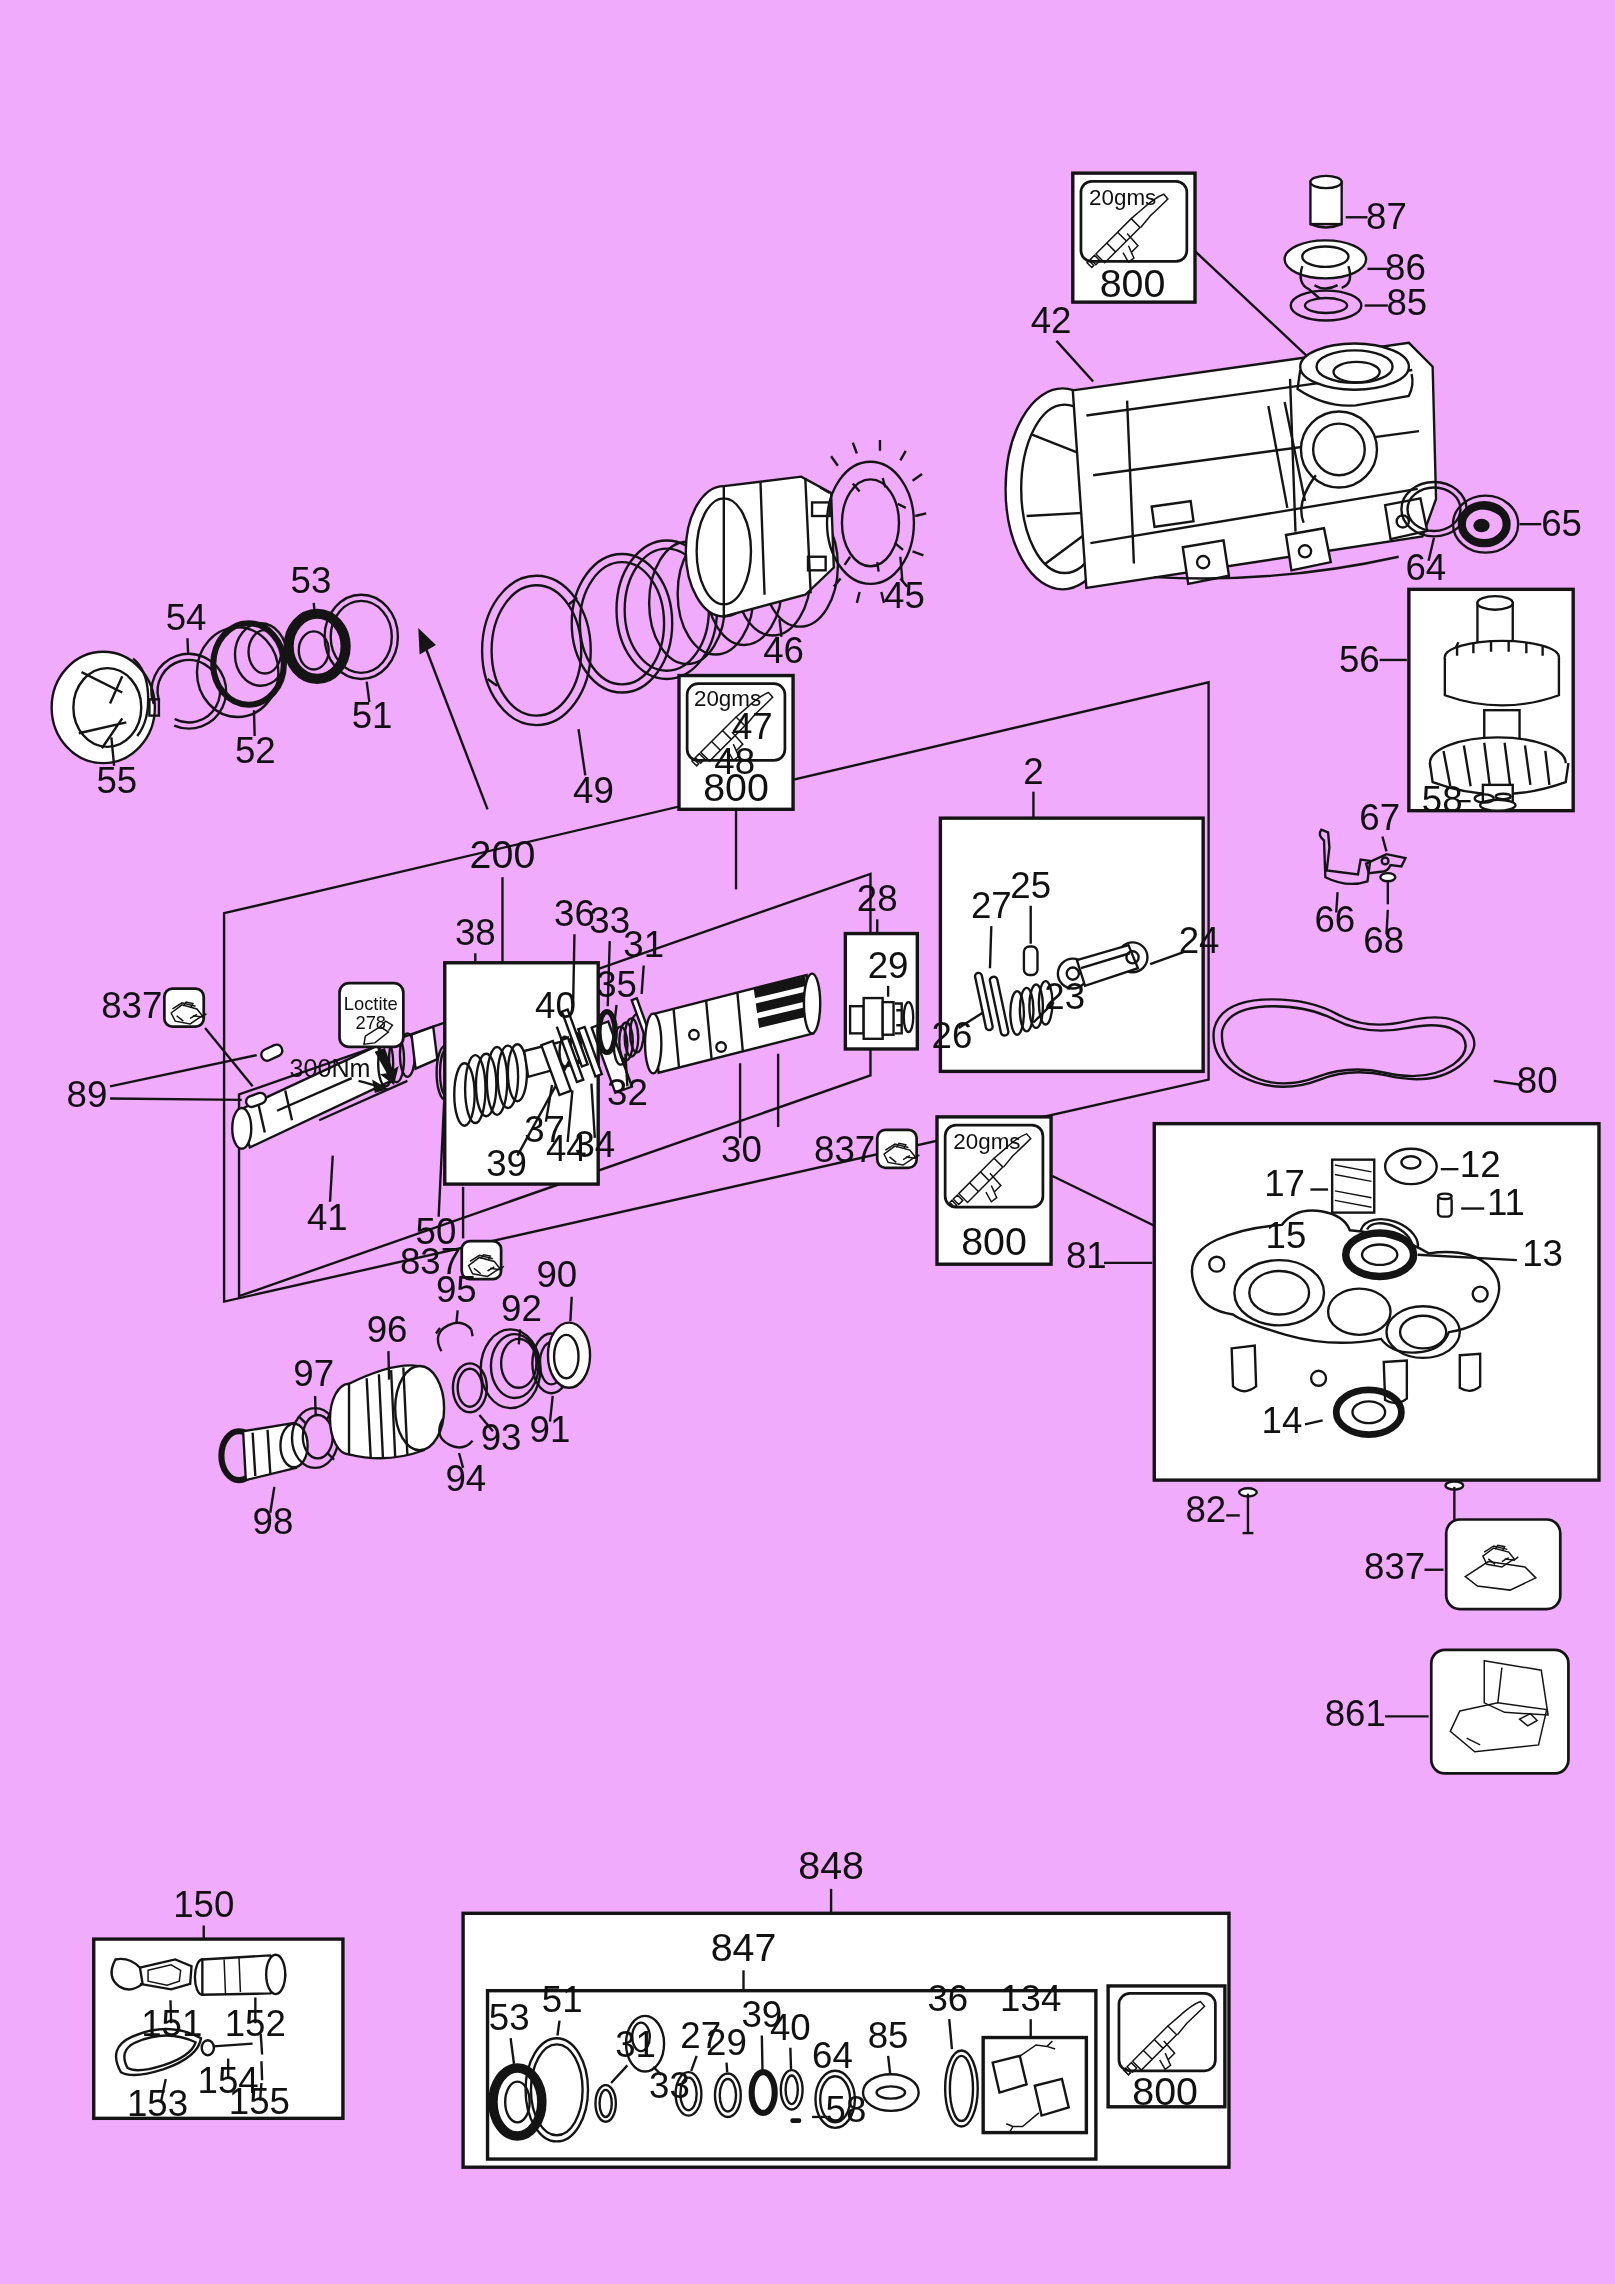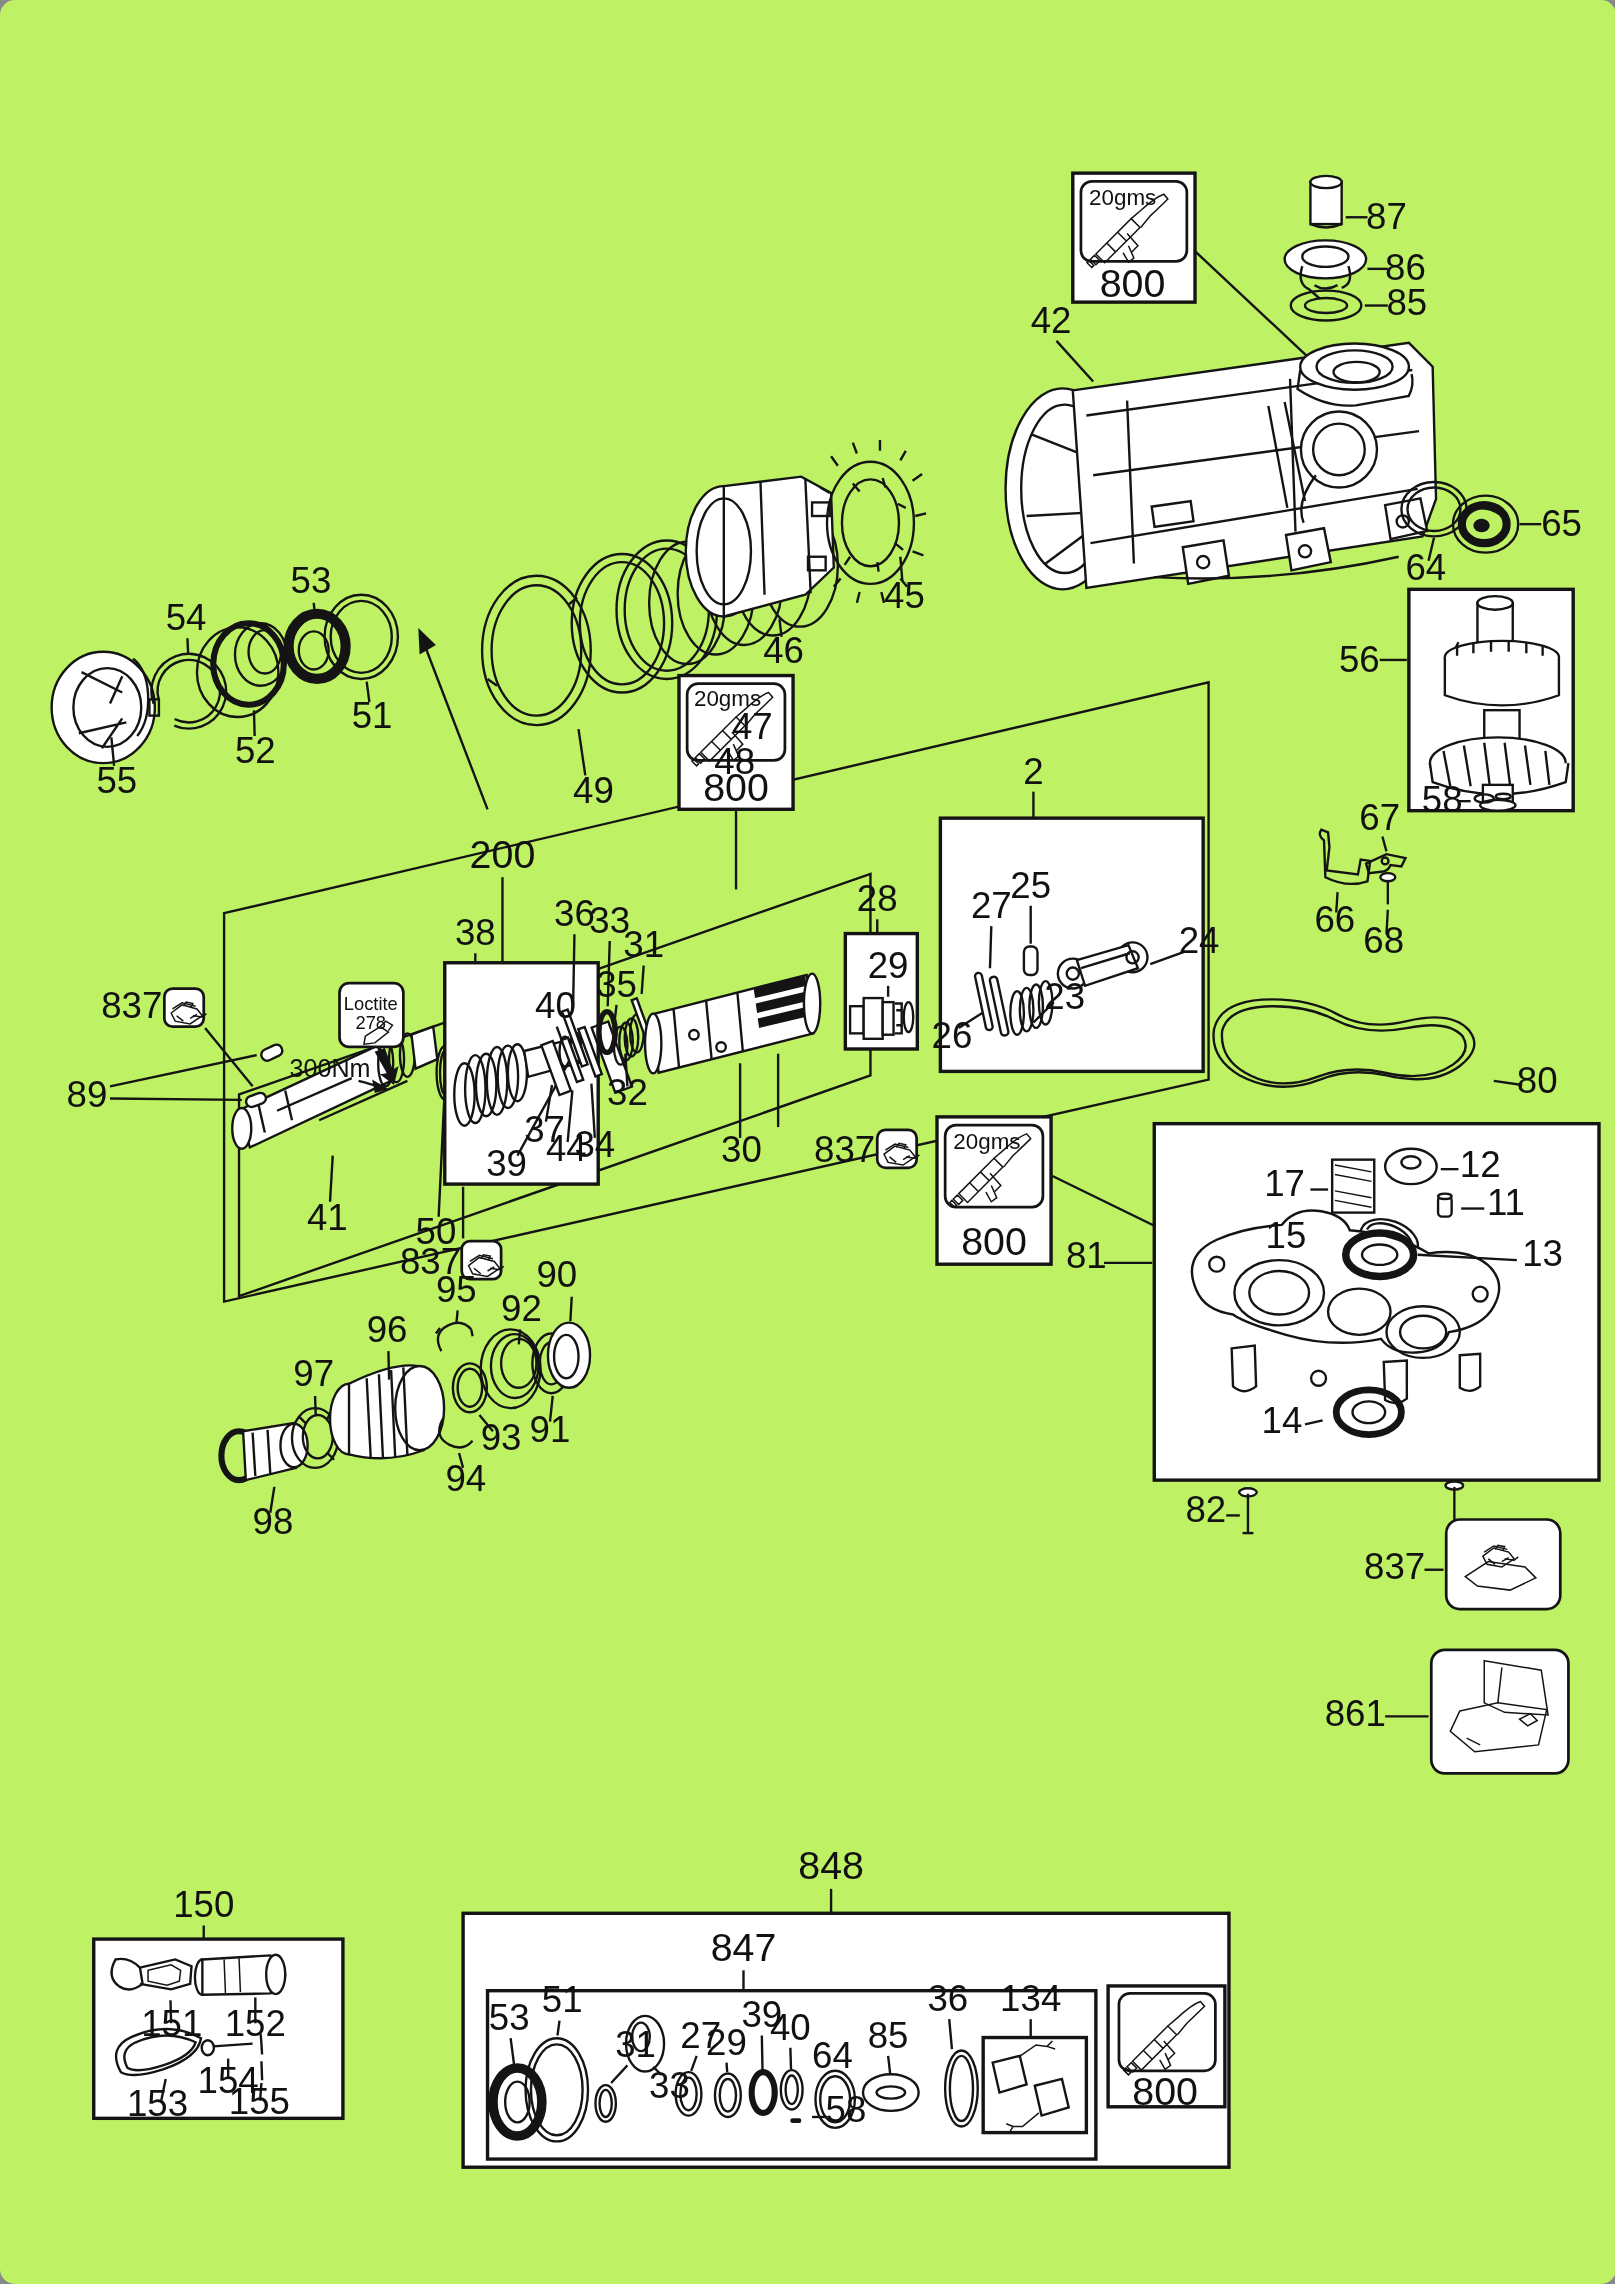--- a/index.html
+++ b/index.html
@@ -1,17 +1,17 @@
 <!DOCTYPE html>
 <html style="font-size:11px"><head>
 <meta charset="utf-8">
 <style>
   html,body{margin:0;padding:0;background:#888;}
-  #stage{position:relative;width:1616px;height:2284px;background:#bef264;margin:0 auto;
-         font-family:"Liberation Sans",sans-serif;border-radius:15px;}
+  #stage{position:relative;width:1616px;height:2284px;background:#f0abfc;margin:0 auto;
+         font-family:"Liberation Sans",sans-serif;}
   svg{position:absolute;left:0;top:0;}
   .ln{stroke:#141414;stroke-width:3.5;fill:none;}
   .ln2{stroke:#141414;stroke-width:2.2;fill:none;}
   .box{stroke:#141414;stroke-width:5;fill:#fff;}
   .rr{stroke:#141414;stroke-width:4;fill:#fff;}
   .quad{stroke:#141414;stroke-width:3.5;fill:none;}
   .part{stroke:#141414;stroke-width:3.5;fill:#fff;}
   .partn{stroke:#141414;stroke-width:3.5;fill:none;}
   .dark{stroke:#141414;fill:none;}
   .fill{fill:#141414;stroke:none;}

